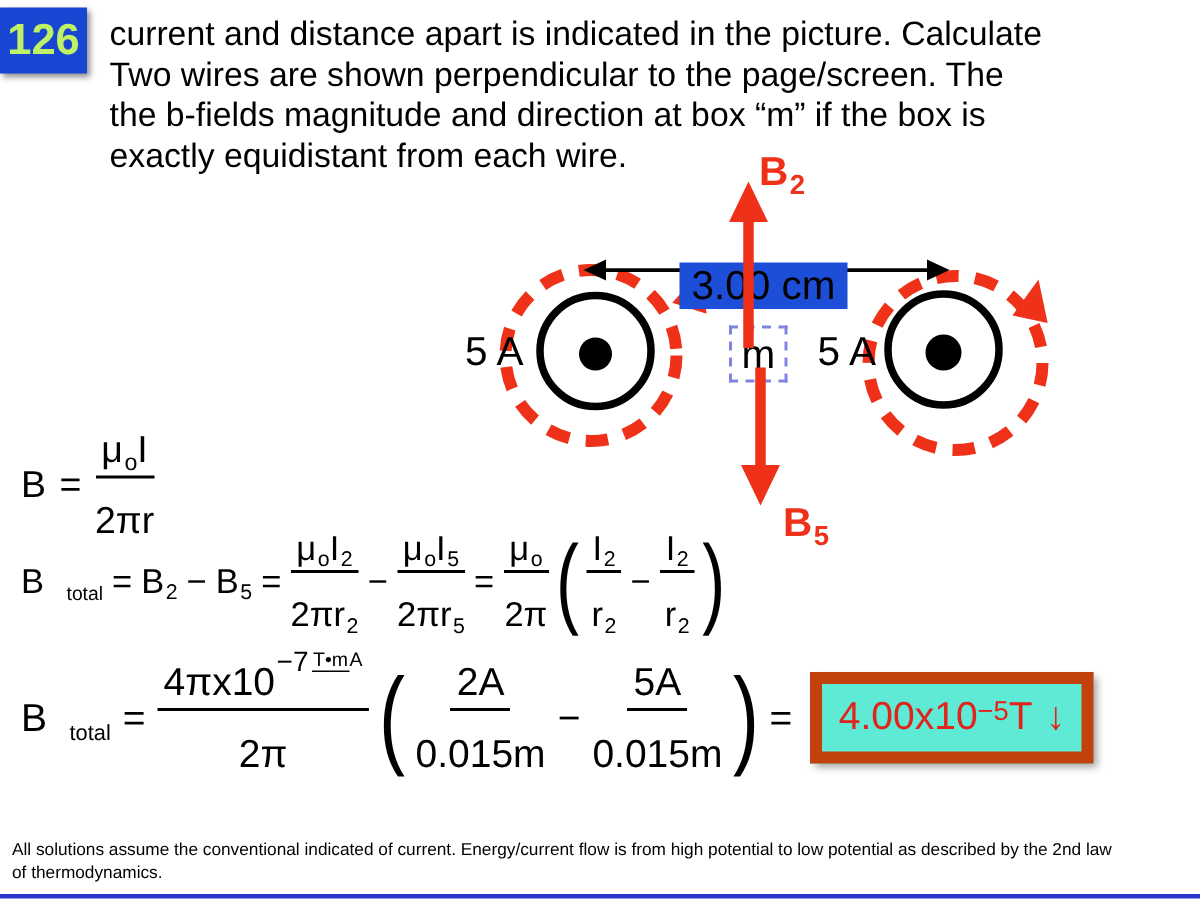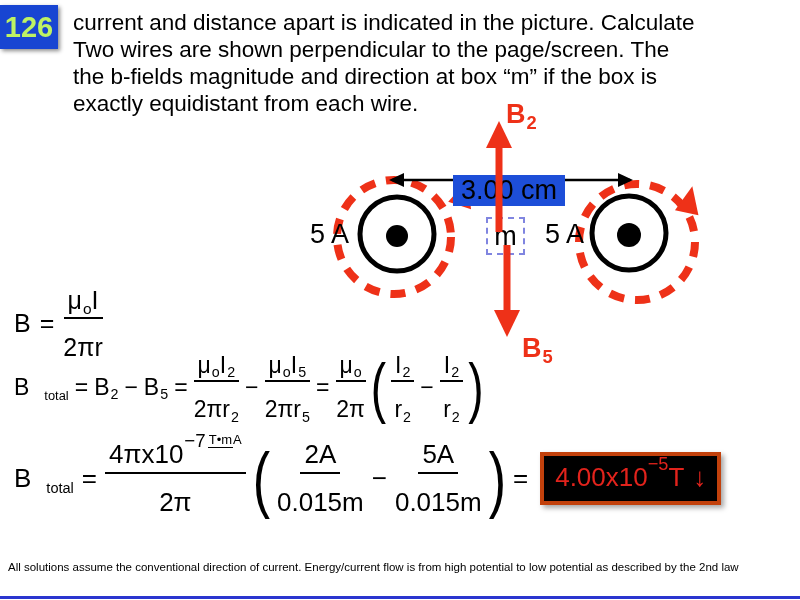--- a/index.html
+++ b/index.html
@@ -56,21 +56,21 @@
   .frac .den{padding-top:14px;display:flex;align-items:baseline;justify-content:center;}
   .sb{font-size:0.62em;position:relative;top:0.30em;margin-left:1px;}
   .sb-word{font-size:0.56em;position:relative;top:0.38em;margin-left:15px;}
   .paren{display:inline-block;font-weight:300;line-height:1;transform:scaleY(1.45);margin:0 -1px;font-size:46px;}
   .paren-lg{font-size:52px;transform:scaleY(1.40);}
   .supgrp{display:inline-flex;align-items:center;gap:2px;position:relative;top:-0.62em;margin-left:1px;}
   .supgrp .exp{font-size:0.72em;}
   .unitfrac{display:inline-flex;font-size:13px;line-height:1.1;}
   .unitfrac .unum{border-bottom:1.5px solid #000;padding:0 1px;}
   .result{
-    display:inline-flex;align-items:flex-start;border:4px solid #c2410c;background:#000000;
+    display:inline-flex;align-items:flex-end;border:8px solid #c2410c;background:#5eead4;
     padding:6px 11px 8px;color:var(--result-red);box-shadow:3px 3px 5px rgba(0,0,0,.35);margin-left:4px;
   }
   .result .rsup{font-size:0.70em;position:relative;top:-0.48em;}
   .result .arrow{margin-left:9px;}
 
   
   .footer{left:8px;top:560px;width:790px;font-size:11.5px;line-height:1.3;}
   .footer div{white-space:nowrap;}
   .bottom-bar{left:0;top:596px;width:800px;height:3px;background:var(--bottom-bar-blue);}
 </style>
@@ -258,16 +258,17 @@
   <span>=</span>
   <span class="result">
     <span>4.00x10</span>
       <span class="rsup">−5</span>
       <span>T</span>
       <span class="arrow">↓</span>
   </span>
 </div>
 
 <div class="abs footer">
-  <div>All solutions assume the conventional direction of current. Energy/current flow is from high potential to low potential as described by the 2nd law</div>
+  <div>All solutions assume the conventional indicated of current. Energy/current flow is from high potential to low potential as described by the 2nd law</div>
+  <div>of thermodynamics.</div>
 </div>
 
 <div class="abs bottom-bar"></div>
 
 </body></html>

